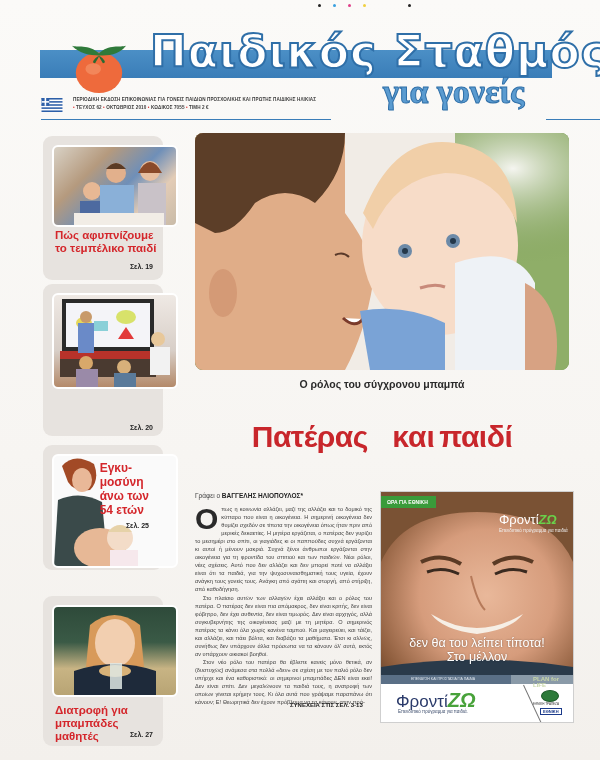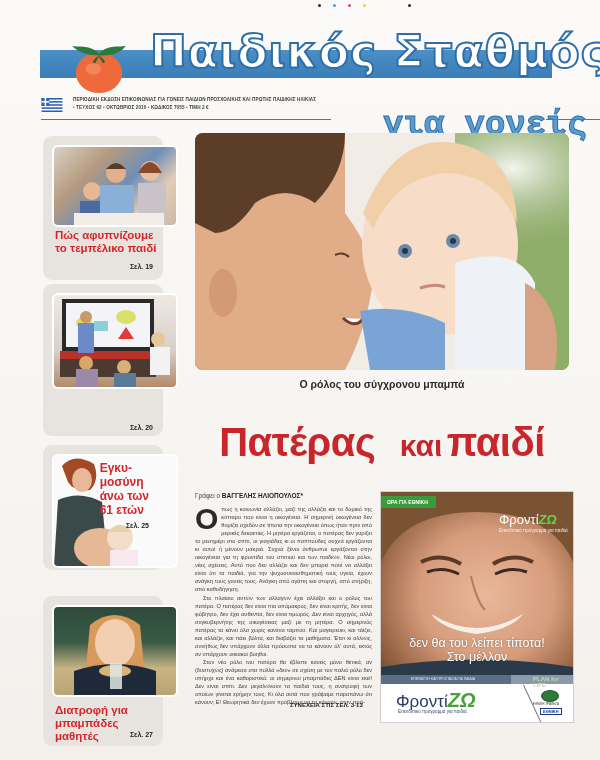--- a/index.html
+++ b/index.html
@@ -26,22 +26,22 @@
   .tomato { position: absolute; left: 30px; top: 18px; width: 58px; height: 58px; }
   .mast-title {
     position: absolute; left: 110px; top: 6px;
     font-family: "DejaVu Sans", sans-serif; font-size: 44px; font-weight: bold;
     color: #ffffff; letter-spacing: 1px;
     -webkit-text-stroke: 2px #2f6fa8;
     white-space: nowrap;
   }
   .mast-sub {
     position: absolute; left: 343px; top: 53px;
-    font-family: Liberation Mono, monospace; font-size: 34px; font-weight: bold;
-    color: #5a9bd0; -webkit-text-stroke: 1px #2f6fa8; white-space: nowrap; margin-top: 33px;
+    font-family: Liberation Serif, serif; font-size: 34px; font-weight: bold;
+    color: #5a9bd0; -webkit-text-stroke: 1px #2f6fa8; white-space: nowrap;
   }
   .mast-info { position: absolute; left: 0; top: 74px; width: 340px; }
   .flag { position: absolute; left: 1px; top: 4px; width: 22px; height: 14px; }
   .info1, .info2 {
     position: absolute; left: 33px; font-size: 4.6px; font-weight: bold; color: #3c3c3c;
     letter-spacing: 0.1px; white-space: nowrap; text-transform: uppercase;
   }
   .info1 { top: 3px; }
   .info2 { top: 11px; }
   .info2 .dot { color: #d33; }
@@ -71,21 +71,21 @@
     background: linear-gradient(90deg, #6b4b33 0%, #b88a66 18%, #e5bfa2 38%, #efe0d4 55%, #a7c07a 78%, #6e8b4a 100%);
   }
   .kicker {
     position: absolute; left: 195px; top: 378px; width: 374px; text-align: center;
     font-size: 10.5px; font-weight: bold; color: #2a2a2a;
   }
   .main-head {
     position: absolute; left: 195px; top: 420px; width: 374px; text-align: center;
     color: #c8262b; font-weight: bold; white-space: nowrap;
   }
-  .main-head .big { font-size: 40px; letter-spacing: -0.5px; text-align: center; }
+  .main-head .big { font-size: 30px; letter-spacing: -0.5px; text-align: center; }
   .main-head .small { font-size: 30px; margin-left: 20px; }
 
   
   .byline { position: absolute; left: 195px; top: 492px; font-size: 6.5px; color: #444; }
   .byline b { color: #222; }
   .article {
     position: absolute; left: 195px; top: 505px; width: 177px; height: 200px;
     font-size: 5.6px; line-height: 8.05px; color: #3c3c3c; text-align: justify;
   }
   .article p { margin: 0; text-indent: 8px; }
@@ -241,21 +241,21 @@
         <ellipse cx="46" cy="92" rx="26" ry="20" fill="#e7b896"></ellipse>
         <circle cx="66" cy="82" r="13" fill="#f3dcc8"></circle>
           <path d="M54 76 Q66 62 78 76" fill="#e6d2a8"></path>
         <rect x="56" y="94" width="28" height="16" fill="#f6e8ec"></rect>
       </svg>
     </div>
     <div class="headline" style="top:16px;left:auto;right:14px;font-size:12px;line-height:14px">
       <div>Εγκυ-</div>
       <div>μοσύνη</div>
       <div>άνω των</div>
-      <div>61 ετών</div>
+      <div>54 ετών</div>
     </div>
     <div class="page-ref" style="top:77px;right:14px">Σελ. 25</div>
   </div>
 
   <div class="teaser" style="top:596px;height:150px">
     <div class="photo" style="height:88px;background:linear-gradient(180deg,#2e4a3a 0%,#3a5a46 40%,#c8b484 70%,#b8a474 100%)">
       <svg width="122" height="88" viewBox="0 0 122 88">
         <path d="M36 18 Q60 -2 86 18 L90 60 L32 60 Z" fill="#d89a5a"></path>
         <ellipse cx="61" cy="36" rx="20" ry="24" fill="#f2cfb0"></ellipse>
         <path d="M20 64 Q61 50 102 64 L102 88 L20 88 Z" fill="#1e2a3a"></path>

